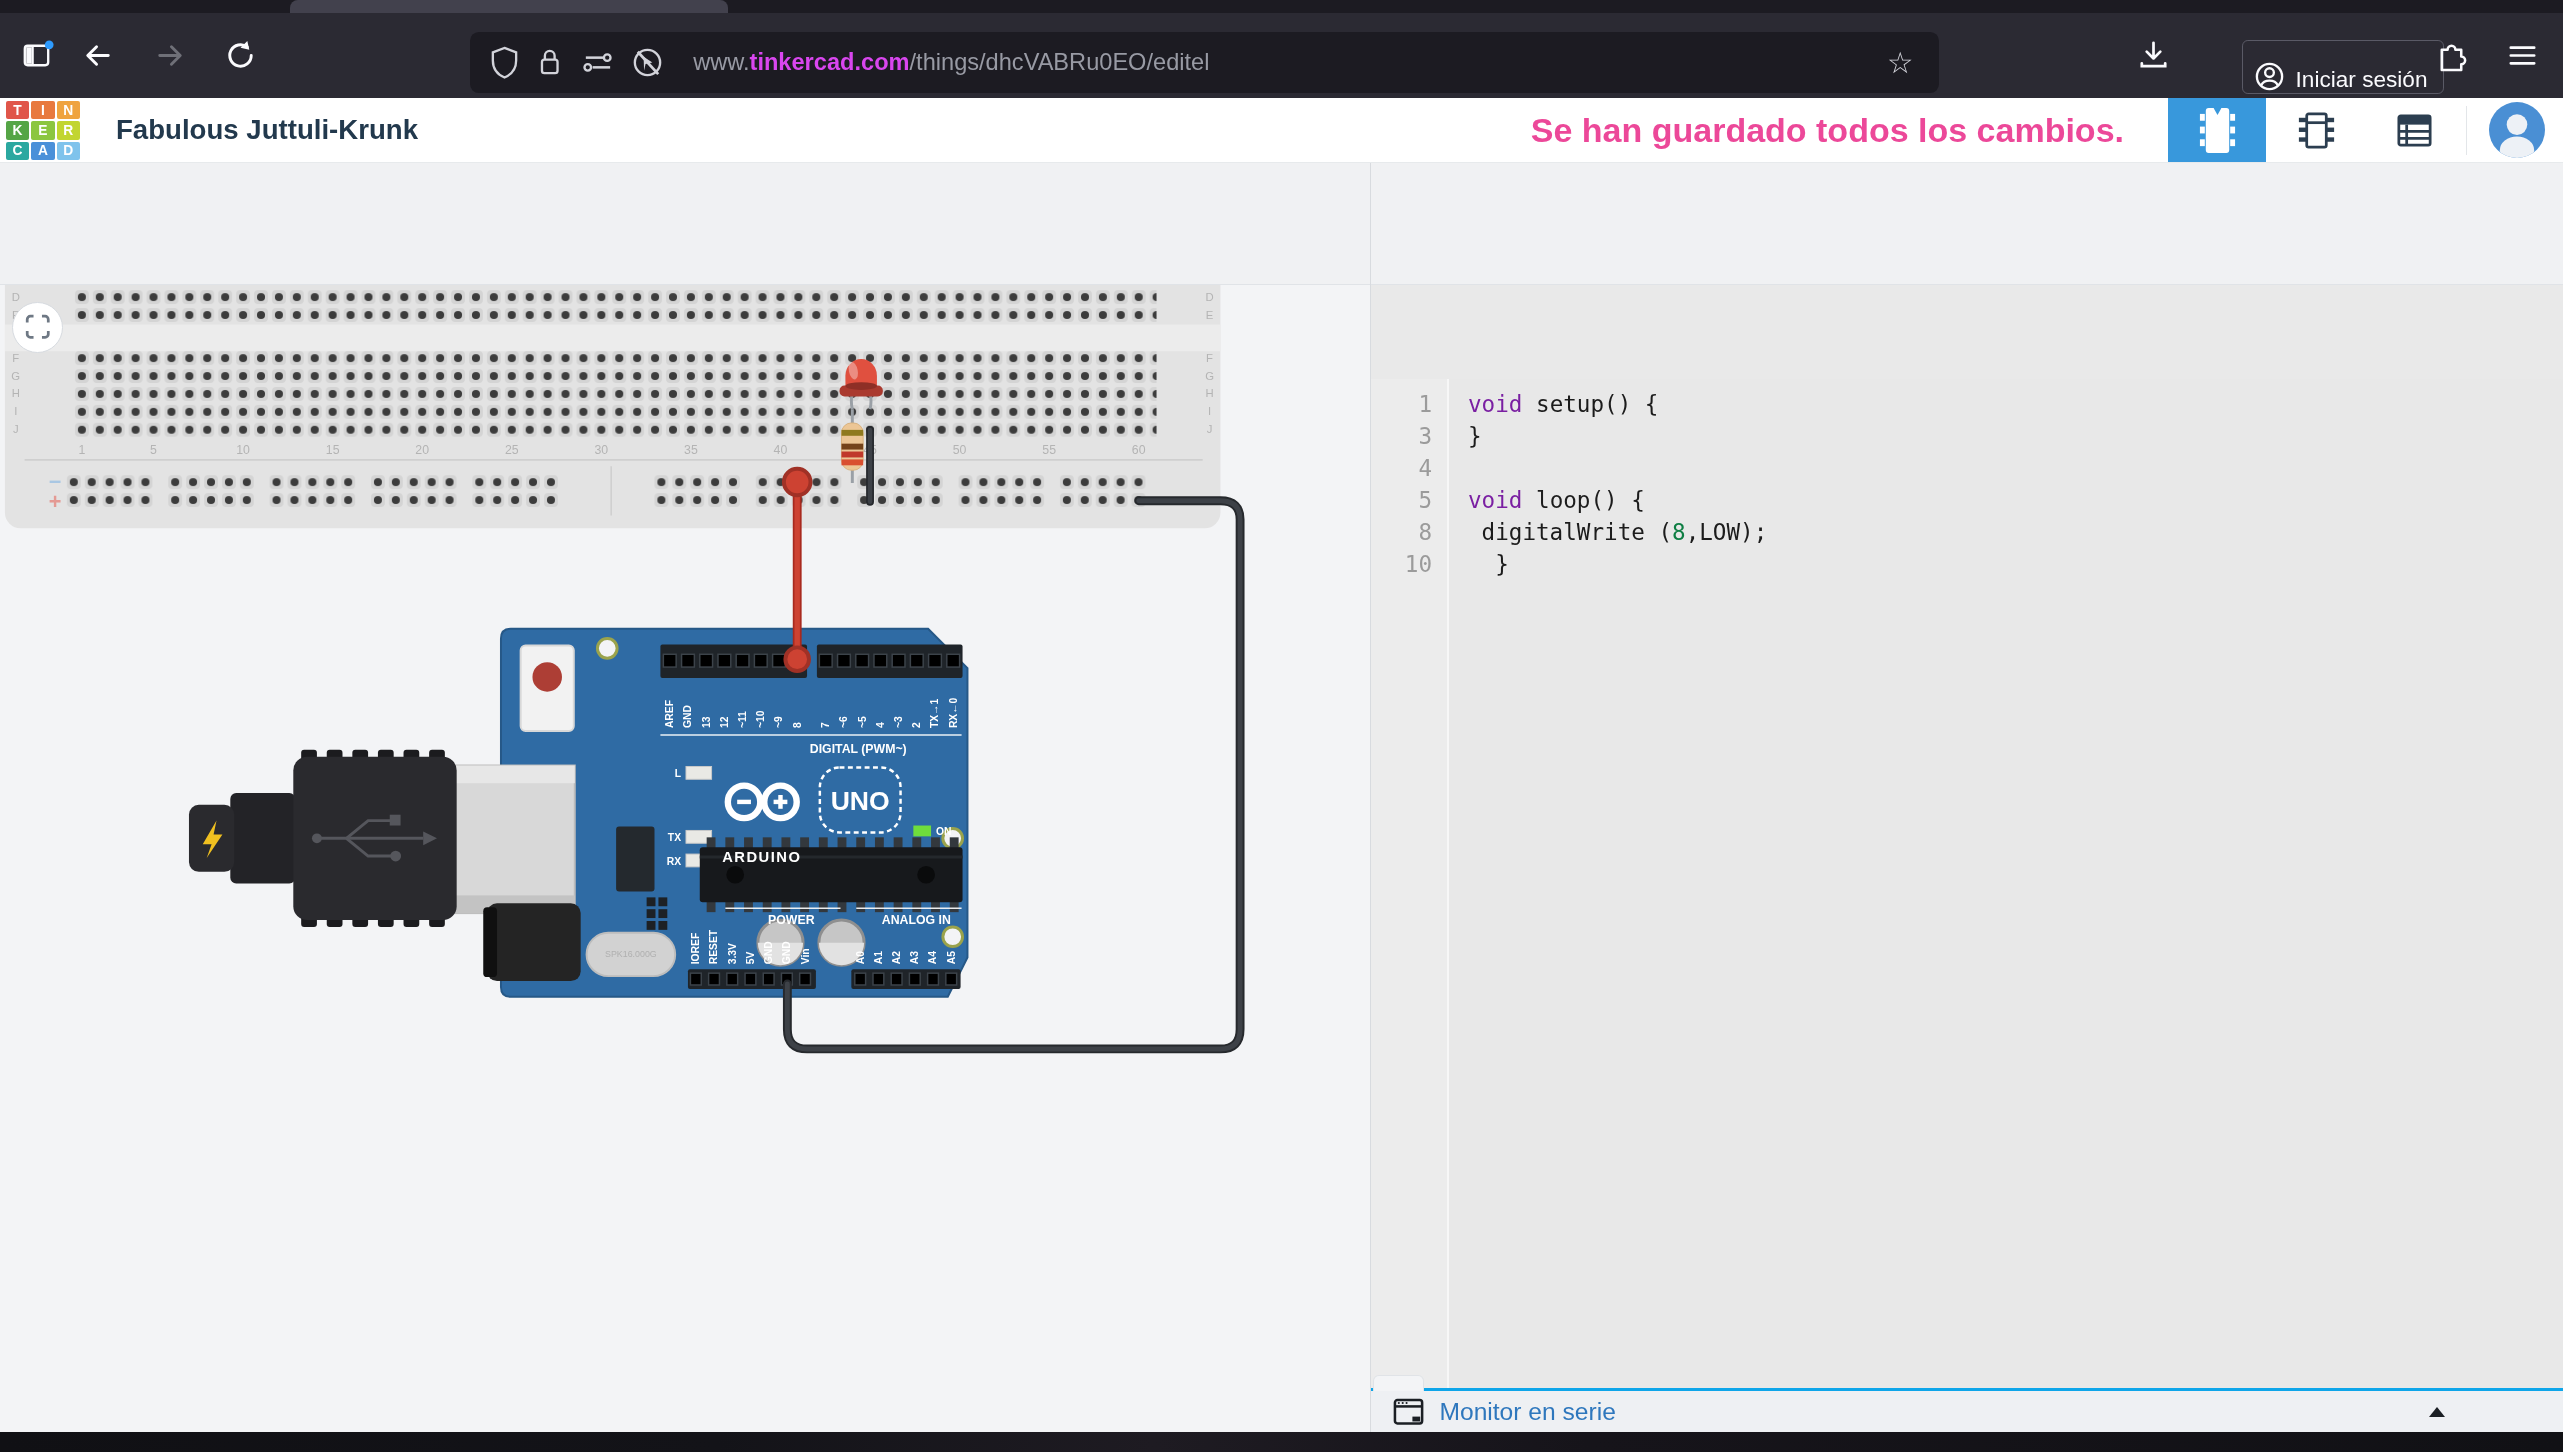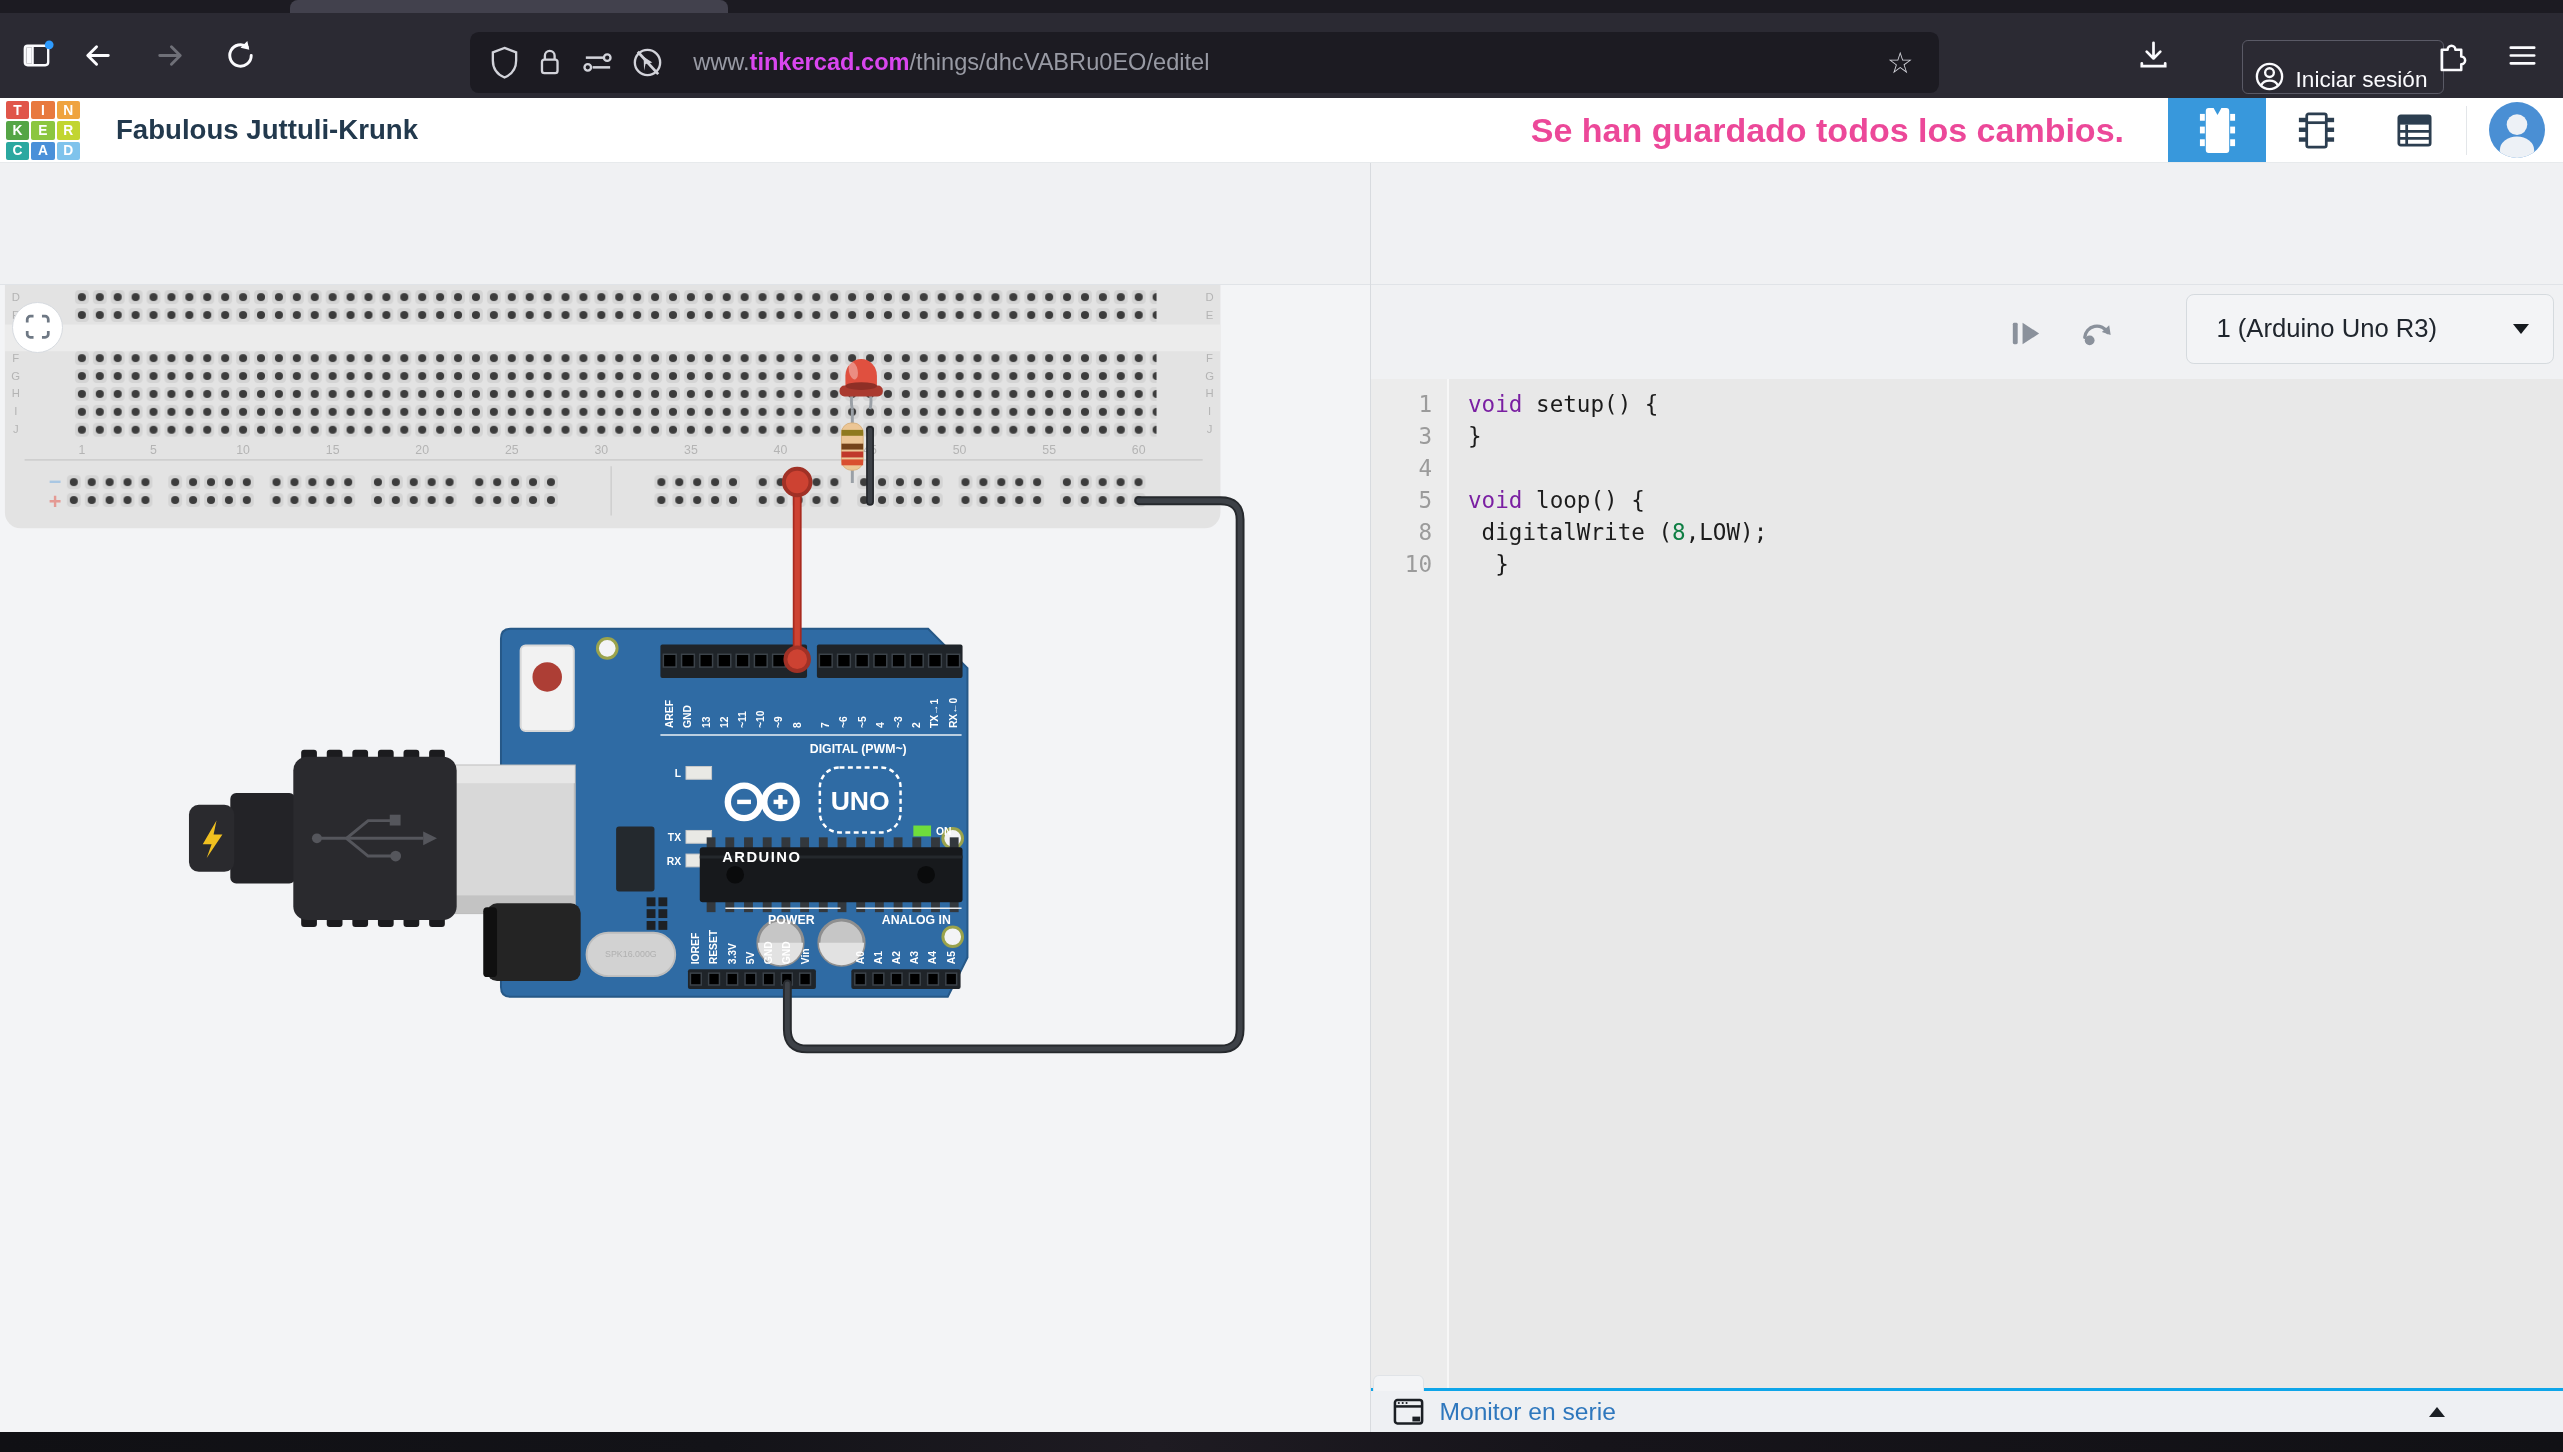--- a/index.html
+++ b/index.html
@@ -673,39 +673,20 @@
           <path d="M18 4 h3 a3 3 0 0 1 3 3 v3"></path>
           <path d="M24 18 v3 a3 3 0 0 1 -3 3 h-3"></path>
           <path d="M10 24 H7 a3 3 0 0 1 -3 -3 v-3"></path>
         </g>
       </svg>
   </div>
 </div>
 <div class="abs" id="canvas-divider"></div>
 
 <div class="abs" id="codepanel">
-  <div id="panel-header">
-    <div class="ph-ic" style="left:630px">
-      <svg width="39" height="39" viewBox="0 0 40 40">
-          <rect x="7" y="9" width="5" height="22" rx="1.5" fill="#8a919b"></rect>
-          <polygon points="17,9 34,20 17,31" fill="#8a919b"></polygon>
-        </svg>
-    </div>
-    <div class="ph-ic" style="left:701px">
-      <svg width="43" height="43" viewBox="0 0 44 44">
-          <path d="M10 26 a12.5 12.5 0 0 1 23.5 -5" fill="none" stroke="#8a919b" stroke-width="3.4" stroke-linecap="round"></path>
-          <polygon points="36.5,23.5 27.5,20.5 35,13.5" fill="#8a919b"></polygon>
-          <circle cx="15" cy="29" r="5" fill="#8a919b"></circle>
-        </svg>
-    </div>
-    <div id="board-select">
-      <span>1 (Arduino Uno R3)</span>
-      <div class="caret-dn"></div>
-    </div>
-  </div>
   <div id="code-area">
     <div id="code-lines">
         <div class="code-line"><span class="lnum">1</span><span class="tok-k">void</span><span class="tok-p"> setup() {</span></div>
         <div class="code-line"><span class="lnum">3</span><span class="tok-p">}</span></div>
         <div class="code-line"><span class="lnum">4</span></div>
         <div class="code-line"><span class="lnum">5</span><span class="tok-k">void</span><span class="tok-p"> loop() {</span></div>
         <div class="code-line"><span class="lnum">8</span><span class="tok-p"> digitalWrite (</span><span class="tok-n">8</span><span class="tok-p">,LOW);</span></div>
         <div class="code-line"><span class="lnum">10</span><span class="tok-p">  }</span></div>
       </div>
   </div>

